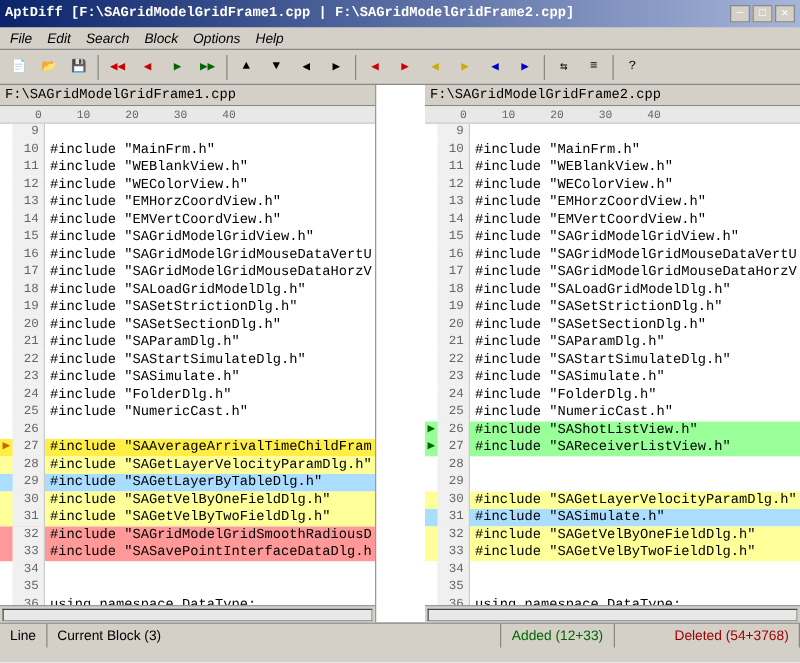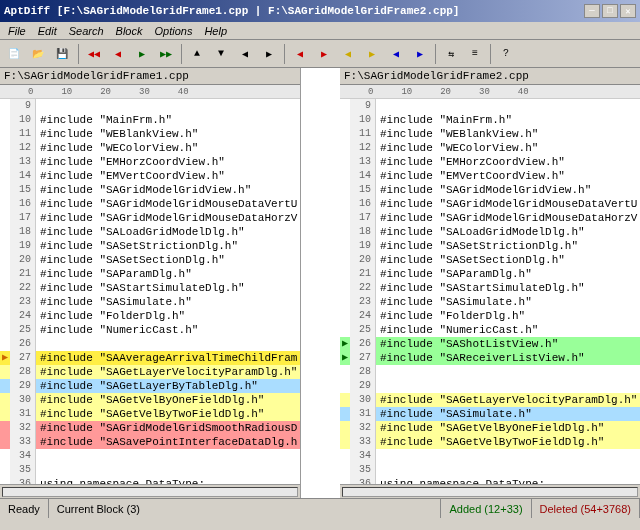--- a/index.html
+++ b/index.html
@@ -174,21 +174,21 @@
     }
     .status-segment {
       padding: 0 8px;
       border-right: 1px solid #888;
       height: 100%;
       display: flex;
       align-items: center;
     }
     .status-segment.grow { flex: 1; }
     .status-added { color: #006600; }
-    .status-deleted { color: #990000; }
+    .status-deleted { color: #990000; margin-left: 40px; }
 
     
     .icon-red { color: #cc0000; }
     .icon-green { color: #006600; }
     .icon-blue { color: #0000cc; }
     .icon-yellow { color: #ccaa00; }
 
     
     .h-scroll {
       height: 14px;
@@ -577,17 +577,17 @@
         </div>
     </div>
     <div class="h-scroll">
       <div class="h-scroll-track"></div>
     </div>
   </div>
 
 </div>
 
 <div class="status-bar">
-  <div class="status-segment">Ready</div>
+  <div class="status-segment">Line</div>
   <div class="status-segment grow">Current Block (3)</div>
   <div class="status-segment status-added">Added (12+33)</div>
   <div class="status-segment status-deleted">Deleted (54+3768)</div>
 </div>
 
 </body></html>

